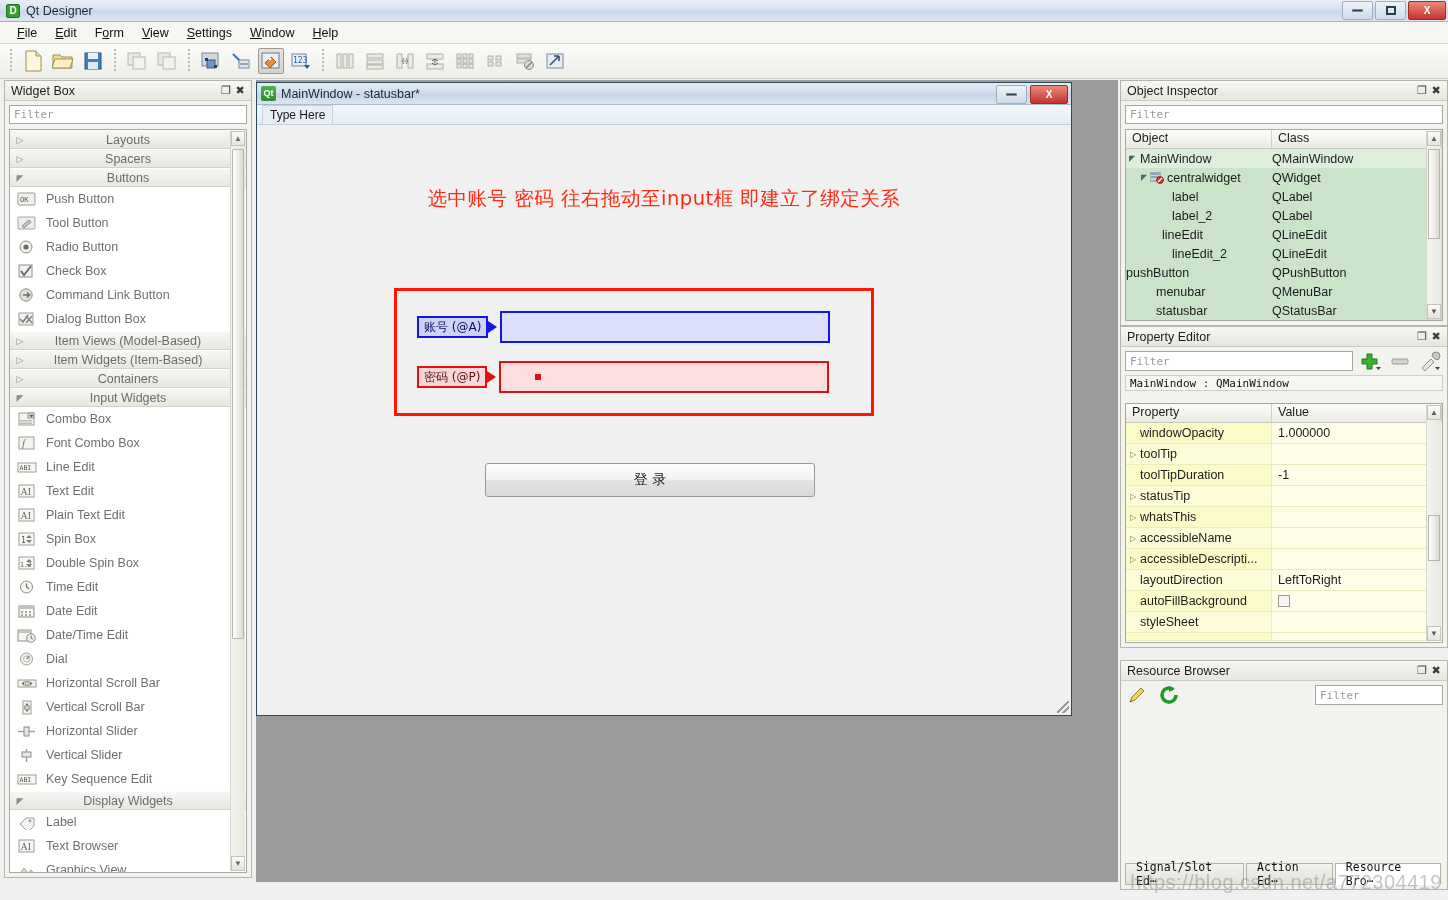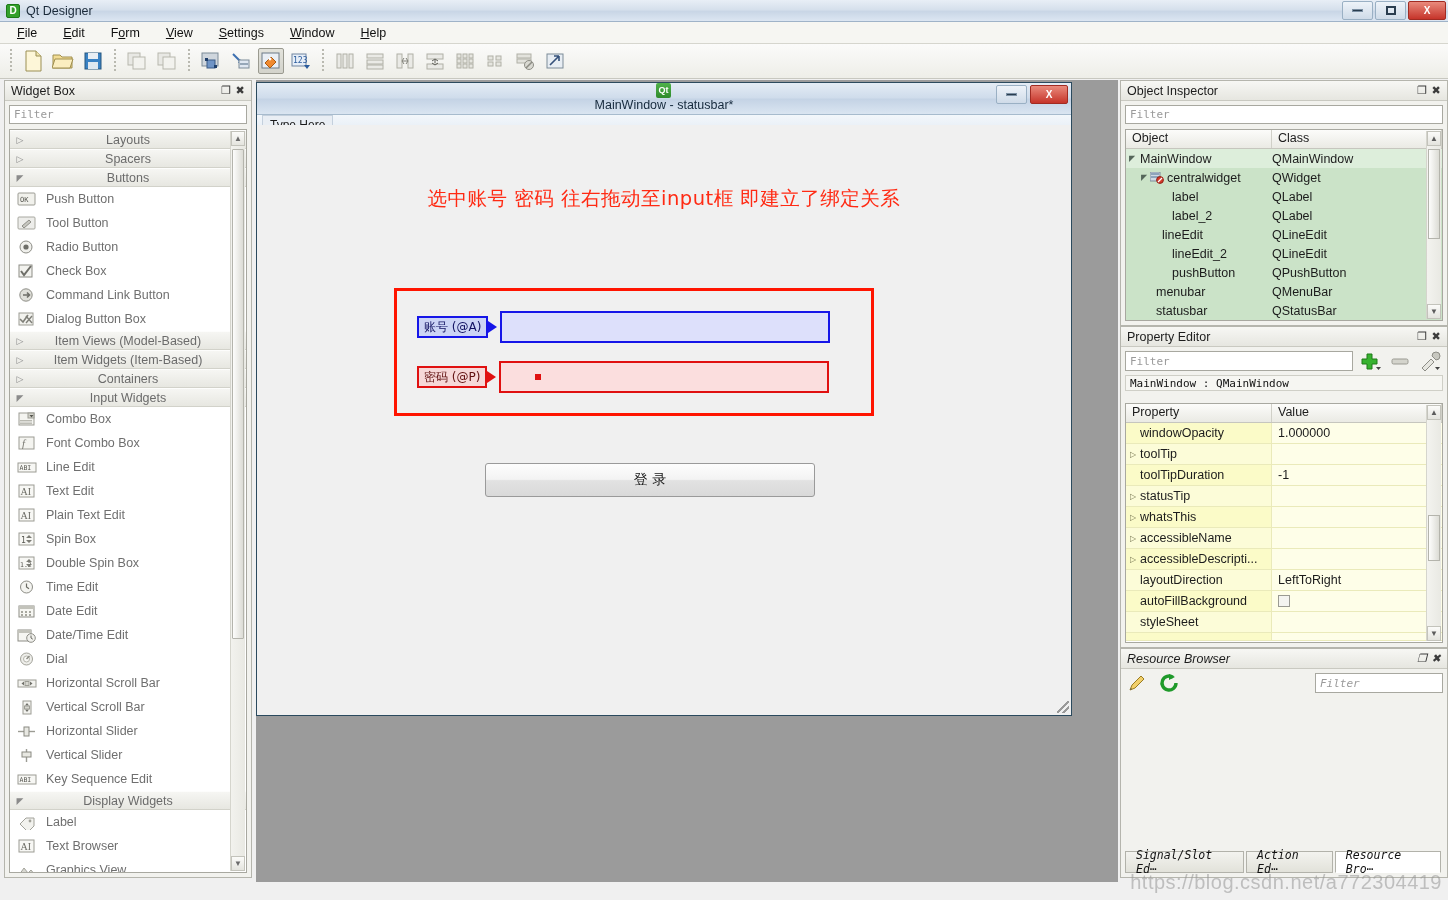--- a/index.html
+++ b/index.html
@@ -37,21 +37,21 @@
     width:38px;
     background:linear-gradient(to bottom,#e98a7c,#c6342a);
     border:1px solid #a12b22; color:#fff; font-weight:bold;
   }
   .wbtn .minglyph{ display:block;width:11px;height:3px;background:#2a3d4f;border:1px solid #7b8fa3; }
   .wbtn .maxglyph{ display:block;width:10px;height:9px;border:2px solid #2a3d4f; }
 
   
   #menubar{
     height:22px; background:#f6f6f2; border-bottom:1px solid #d6d6ce;
-    display:flex; align-items:center; padding-left:8px; gap:8px;
+    display:flex; align-items:center; padding-left:8px; gap:0;
   }
   #menubar .mi{ padding:3px 9px; font-size:12.5px; color:#101010; }
   #menubar .mi u{ text-decoration:underline; }
 
   
   #toolbar{
     height:35px; background:linear-gradient(to bottom,#fbfbfa,#eeeee8);
     border-bottom:1px solid #c8c8c0; display:flex; align-items:center; padding-left:4px;
   }
   .tbsep{ width:2px;height:24px;margin:0 6px;
@@ -117,24 +117,23 @@
   #canvas{
     position:absolute; left:256px; top:0; right:330px; bottom:18px;
     background:#9b9b9b;
   }
   #form{
     position:absolute; left:0px; top:2px; width:816px; height:634px;
     border:1px solid #2b4a5e;
     background:#f0f0f0;
   }
   #form-title{
-    height:32px; display:flex;align-items:center; position:relative;
+    height:22px; display:flex;align-items:center; position:relative;
     background:linear-gradient(to bottom,#e4ecf5 0%, #cfdceb 48%, #c4d3e5 52%, #dae5f1 100%);
     border-bottom:1px solid #a7bbcd;
-    flex-direction:column;
   }
   #form-title .qticon{
     width:15px;height:15px;margin:0 5px 0 4px;border-radius:2px;
     background:linear-gradient(to bottom,#4fb24a,#2f8a2c);
     color:#fff;font-size:9px;font-weight:bold;line-height:15px;text-align:center;
   }
   #form-title .t{ font-size:12.5px; color:#15293c; }
   #form-title .fbtns{ position:absolute; right:3px; top:2px; display:flex; gap:3px; }
   #form-menubar{
     height:20px; background:linear-gradient(to bottom,#f3f7fb,#e3ebf4);
@@ -185,21 +184,21 @@
     background:
       linear-gradient(135deg, transparent 45%, #9a9a9a 45%, #9a9a9a 55%, transparent 55%),
       linear-gradient(135deg, transparent 70%, #9a9a9a 70%, #9a9a9a 80%, transparent 80%);
   }
 
   
   #rightcol{ position:absolute; right:0; top:0; width:330px; height:800px; }
   .rdock{ position:absolute; left:2px; right:0px; background:#f2f2ee; border:1px solid #b5b5ad; }
   #obj-inspector{ top:0; height:246px; }
   #prop-editor{ top:246px; height:322px; }
-  #res-browser{ top:568px; height:230px;font-style:italic; }
+  #res-browser{ top:580px; height:230px; }
 
   .treehead{
     display:flex; height:19px; background:linear-gradient(to bottom,#fcfcfa,#eaeae4);
     border-bottom:1px solid #c6c6be; font-size:12.5px; color:#1c1c1c;
   }
   .treehead div{ padding:1px 6px; border-right:1px solid #d0d0c8; }
   .oi-area{
     position:absolute; left:4px; right:4px; top:48px; bottom:4px;
     border:1px solid #a8a8a0; background:#fff; overflow:hidden;
   }
@@ -834,21 +833,21 @@
           <span class="c2">QLineEdit</span>
         </div>
         <div class="oi-row">
           <span class="c1">
               <span style="padding-left:46px">lineEdit_2</span>
             </span>
           <span class="c2">QLineEdit</span>
         </div>
         <div class="oi-row">
           <span class="c1">
-              <span style="padding-left:46px">pushButton</span>
+              <span style="">pushButton</span>
             </span>
           <span class="c2">QPushButton</span>
         </div>
         <div class="oi-row">
           <span class="c1">
               <span style="padding-left:30px">menubar</span>
             </span>
           <span class="c2">QMenuBar</span>
         </div>
         <div class="oi-row">

